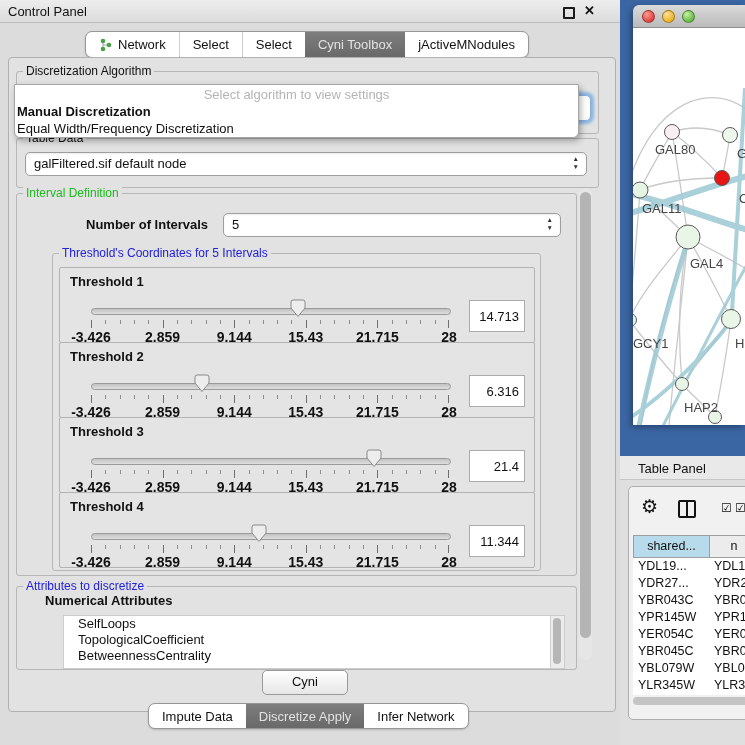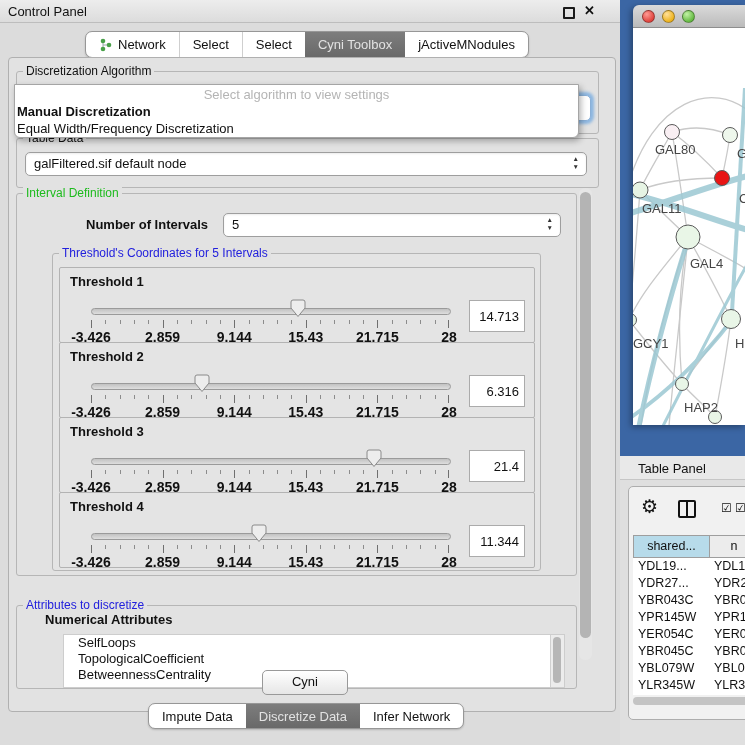--- a/index.html
+++ b/index.html
@@ -284,21 +284,21 @@
                 <svg width="16" height="19" viewBox="0 0 16 19">
                     <path d="M3 1 H13 Q15 1 15 3 V9 L8 17.5 L1 9 V3 Q1 1 3 1 Z" fill="#ededed" stroke="#8a8a8a"></path>
                   </svg>
               </div>
             </div>
             <div class="valbox">11.344</div>
           </div>
         </div>
       </div>
 
-      <div class="group" style="left:7px;top:547px;width:559px;height:82px">
+      <div class="group" style="left:7px;top:528px;width:559px;height:82px">
         <span class="gt blue">Attributes to discretize</span>
         <span class="boldlbl" style="left:28px;top:6px">Numerical Attributes</span>
         <div class="attrlist">
           <div class="li">SelfLoops</div>
           <div class="li">TopologicalCoefficient</div>
           <div class="li">BetweennessCentrality</div>
           <div class="lscroll">
               <div class="th"></div>
             </div>
         </div>
@@ -309,21 +309,21 @@
         </div>
 
       <div class="applybtn">Cyni</div>
     </div>
 
     <div class="seg bottomtabs">
       <div class="tb">
           <span>Impute Data</span>
         </div>
       <div class="tb sel">
-          <span>Discretize Data</span>
+          <span>Discretize Apply</span>
         </div>
       <div class="tb">
           <span>Infer Network</span>
         </div>
     </div>
   </div>
 
   <div class="desktop">
     <div class="netwin">
       <div class="nw-title">

